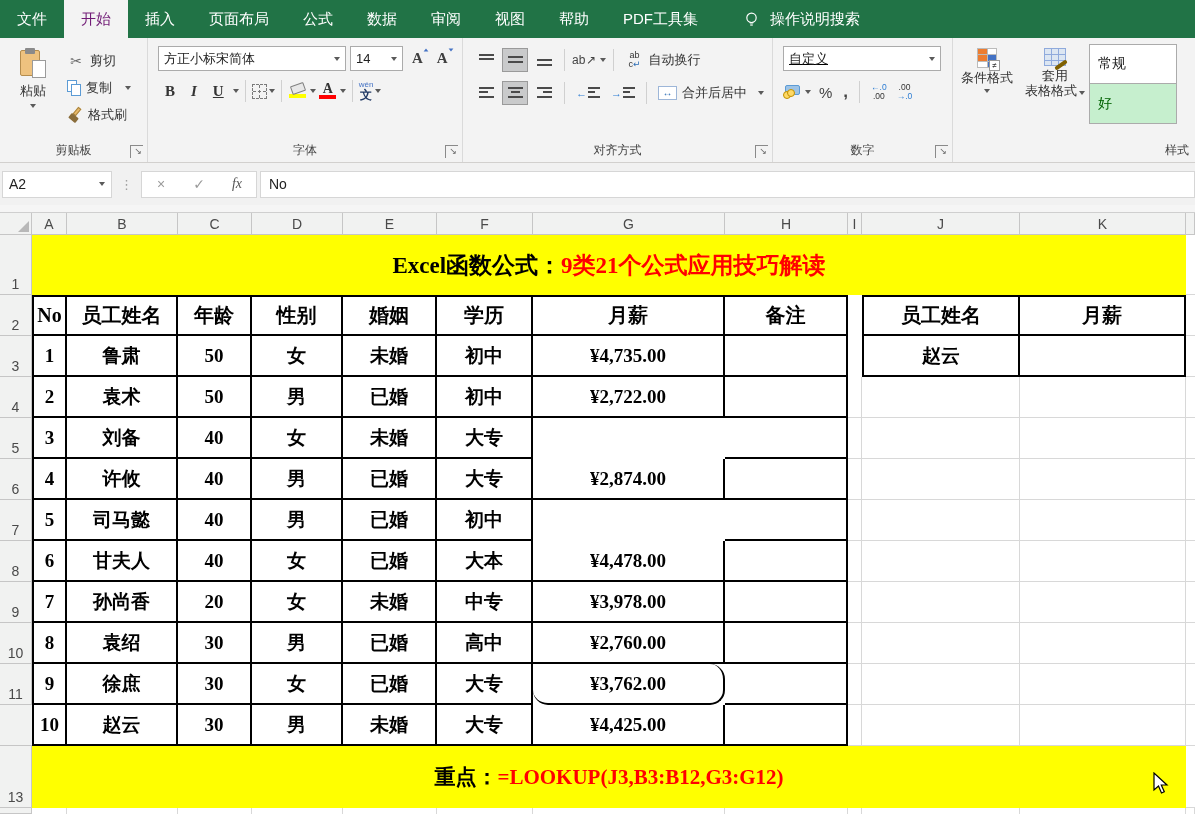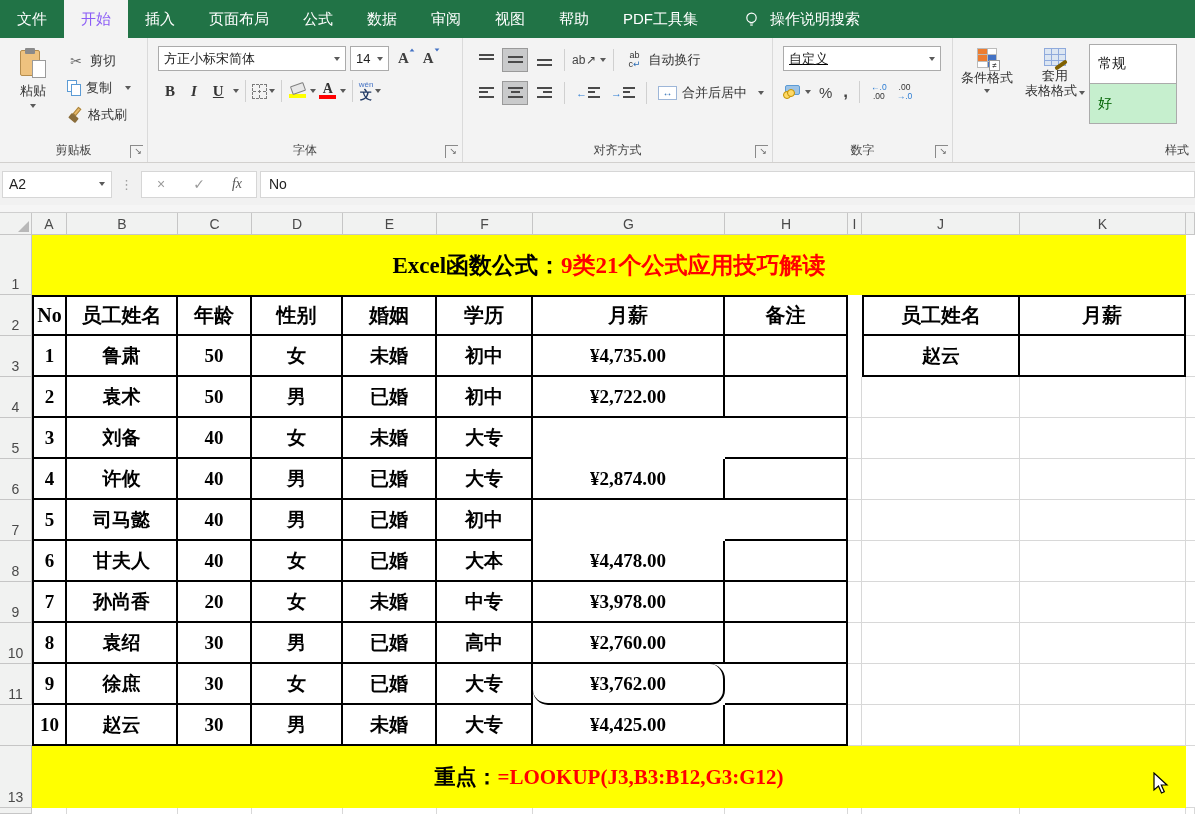--- a/index.html
+++ b/index.html
@@ -4,21 +4,21 @@
 <style>
   * { margin:0; padding:0; box-sizing:border-box; }
   html,body { width:1195px; height:818px; overflow:hidden; background:#fff;
               font-family:"Liberation Sans","DejaVu Sans",sans-serif; }
   .app { position:relative; width:1195px; height:818px; }
 
   
   .titlebar { height:38px; background:#217346; display:flex; align-items:stretch; }
   .tabs { display:flex; }
   .tab { color:#fff; font-size:15px; padding:0 17px; display:flex; align-items:center; cursor:default; }
-  .tab.active { background:#f3f3f3; color:#8b5cf6; }
+  .tab.active { background:#f3f3f3; color:#701a75; }
   .tellme { display:flex; align-items:center; gap:10px; color:#fff; font-size:15px; margin-left:28px; }
   .bulb { width:17px; height:17px; }
 
   
   .ribbon { height:125px; background:#f3f3f3; border-bottom:1px solid #d2d0ce; display:flex; }
   .group { position:relative; border-right:1px solid #dadada; height:100%; padding-top:4px; }
   .gbody { height:92px; display:flex; align-items:flex-start; }
   .glabel { position:absolute; bottom:3px; left:0; right:0; text-align:center; font-size:12px; color:#444; }
   .launcher { position:absolute; right:4px; bottom:4px; width:13px; height:13px; font-size:9px; color:#666;
               border-top:1px solid #8a8a8a; border-left:1px solid #8a8a8a; text-align:right; line-height:11px; padding-right:1px; }
@@ -44,21 +44,21 @@
   .icon-fp { position:relative; width:16px; height:16px; }
   .icon-fp .handle { position:absolute; left:8px; top:0; width:4px; height:9px; background:#e8b96a; border:1px solid #a8843f; transform:rotate(40deg); }
   .icon-fp .tip { position:absolute; left:2px; top:8px; width:9px; height:6px; background:#8a6d3b; border-radius:1px; transform:rotate(40deg); }
 
   
   .fontgrp .row1 { display:flex; align-items:center; gap:4px; padding:4px 0 0 10px; }
   .combo { background:#fff; border:1px solid #ababab; height:25px; display:flex; align-items:center;
            padding:0 5px; font-size:13px; color:#222; }
   .combo .dd { margin-left:auto; }
   .fontname { width:188px; }
-  .fontsize { width:39px; }
+  .fontsize { width:53px; }
   .abtn { font-family:"Liberation Serif",serif; font-weight:bold; color:#3f3f3f; font-size:15px; position:relative; padding:2px 5px; }
   .abtn .dd { position:absolute; top:0; right:-1px; transform:scale(.8); }
   .row2 { display:flex; align-items:center; gap:2px; padding:9px 0 0 10px; }
   .biu { font-family:"Liberation Serif",serif; font-weight:bold; font-size:15px; color:#333; padding:2px 7px; }
   .biu.i { font-style:italic; }
   .biu.u { text-decoration:underline; }
   .vsep { width:1px; height:22px; background:#d0d0d0; margin:0 4px; }
   .icon-borders { width:15px; height:15px; border:1px dashed #7a7a7a; position:relative; }
   .icon-borders::before { content:""; position:absolute; left:50%; top:0; bottom:0; border-left:1px dashed #7a7a7a; }
   .icon-borders::after  { content:""; position:absolute; top:50%; left:0; right:0; border-top:1px dashed #7a7a7a; }

